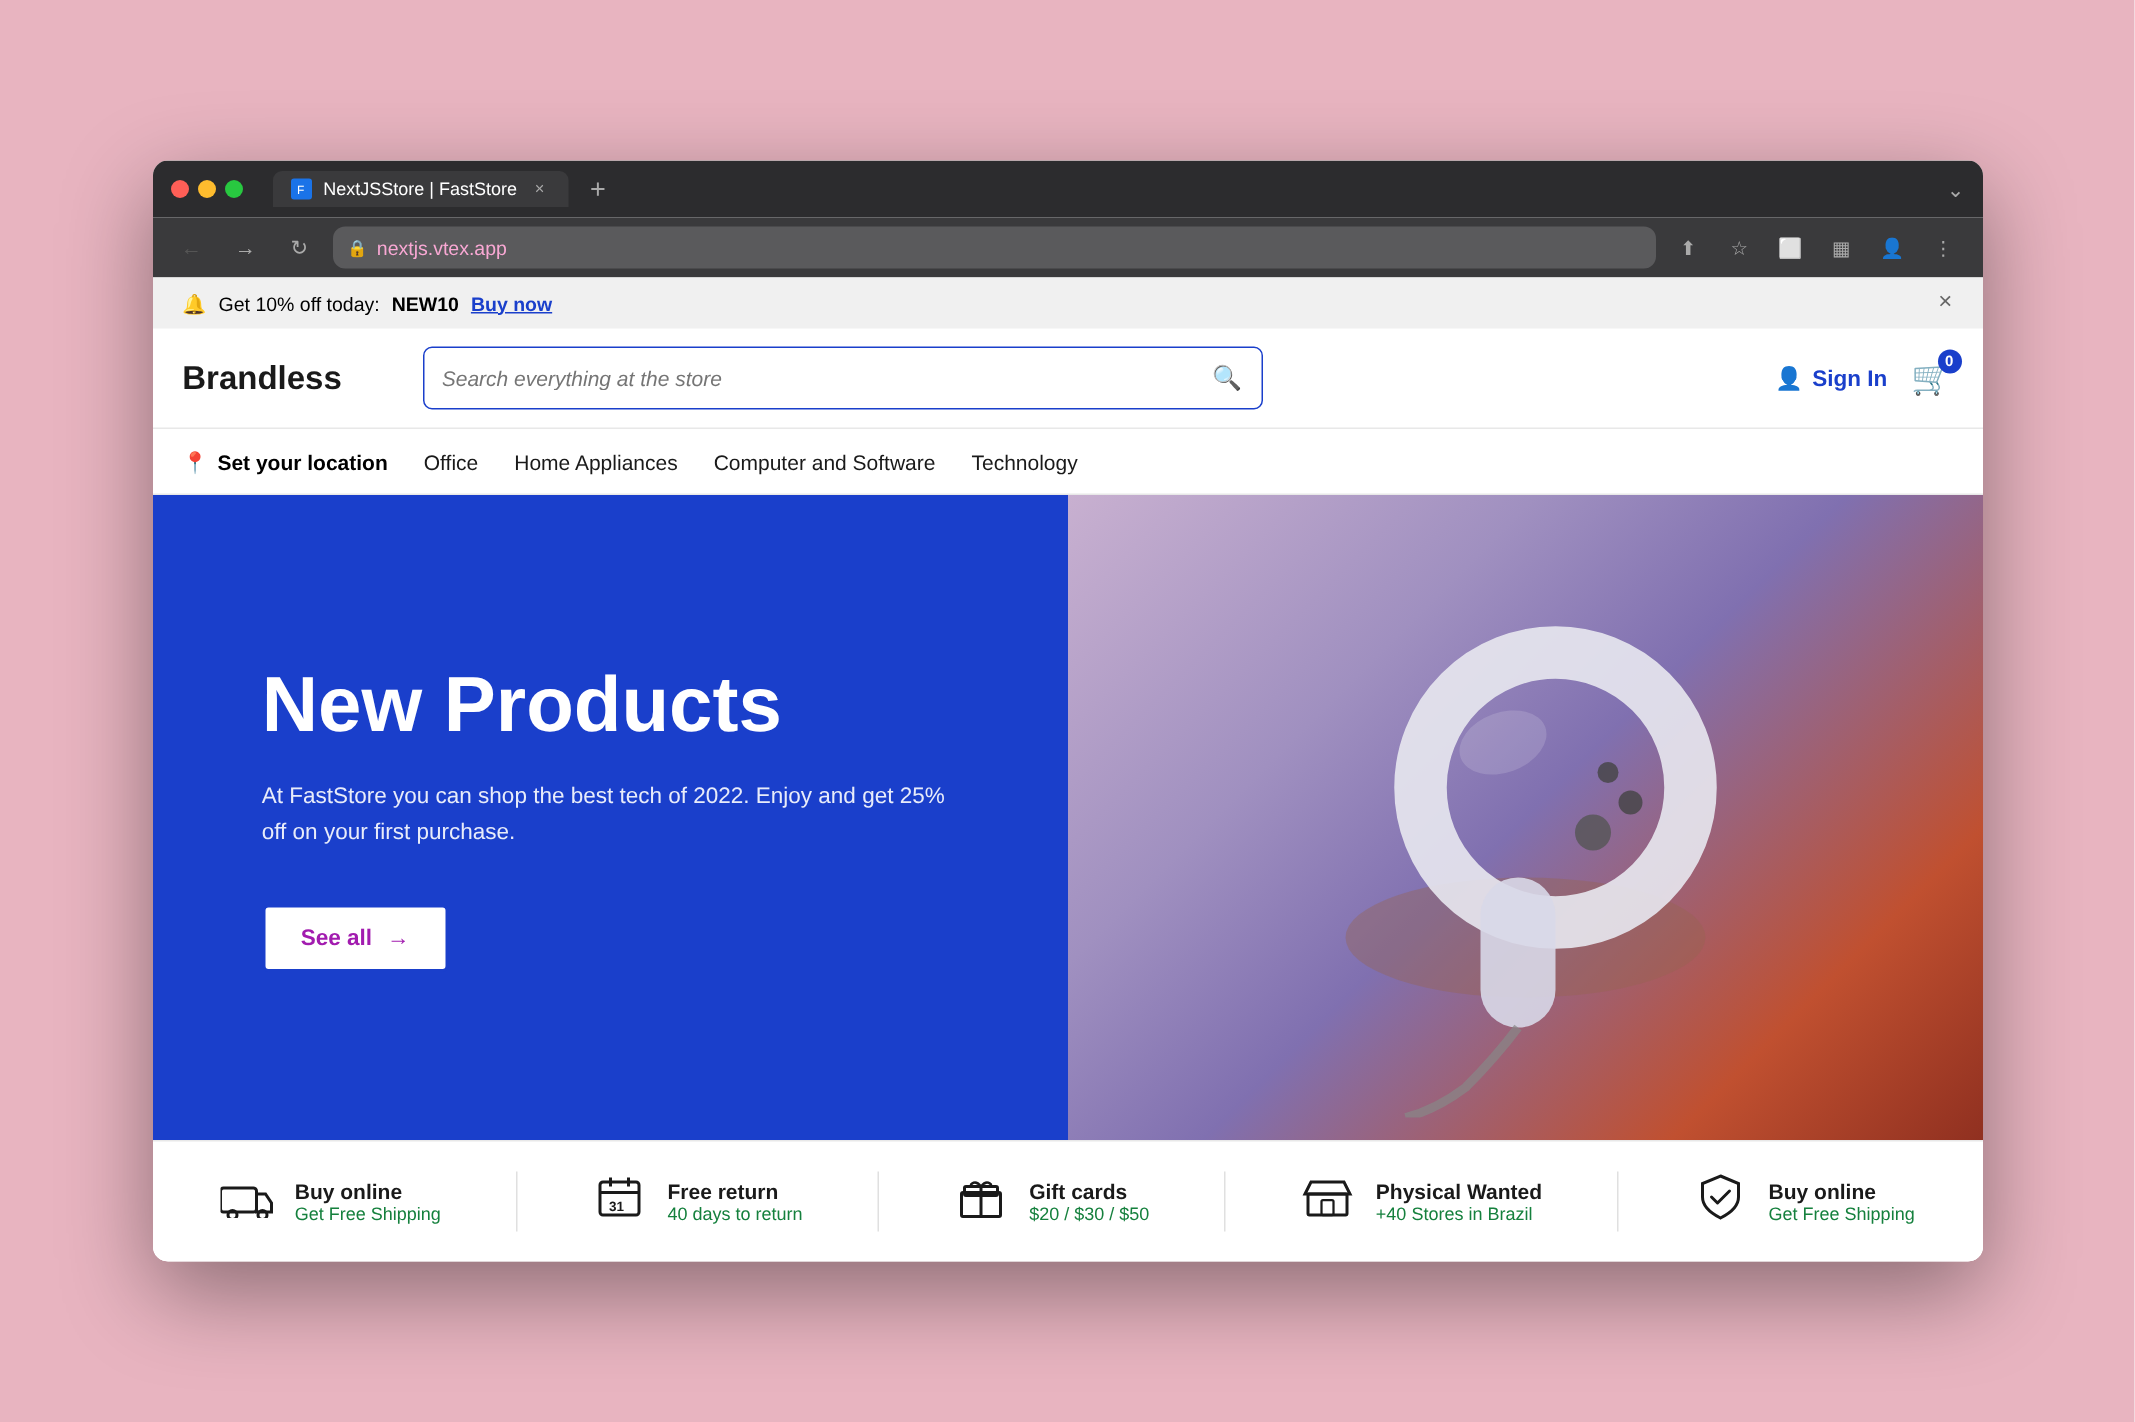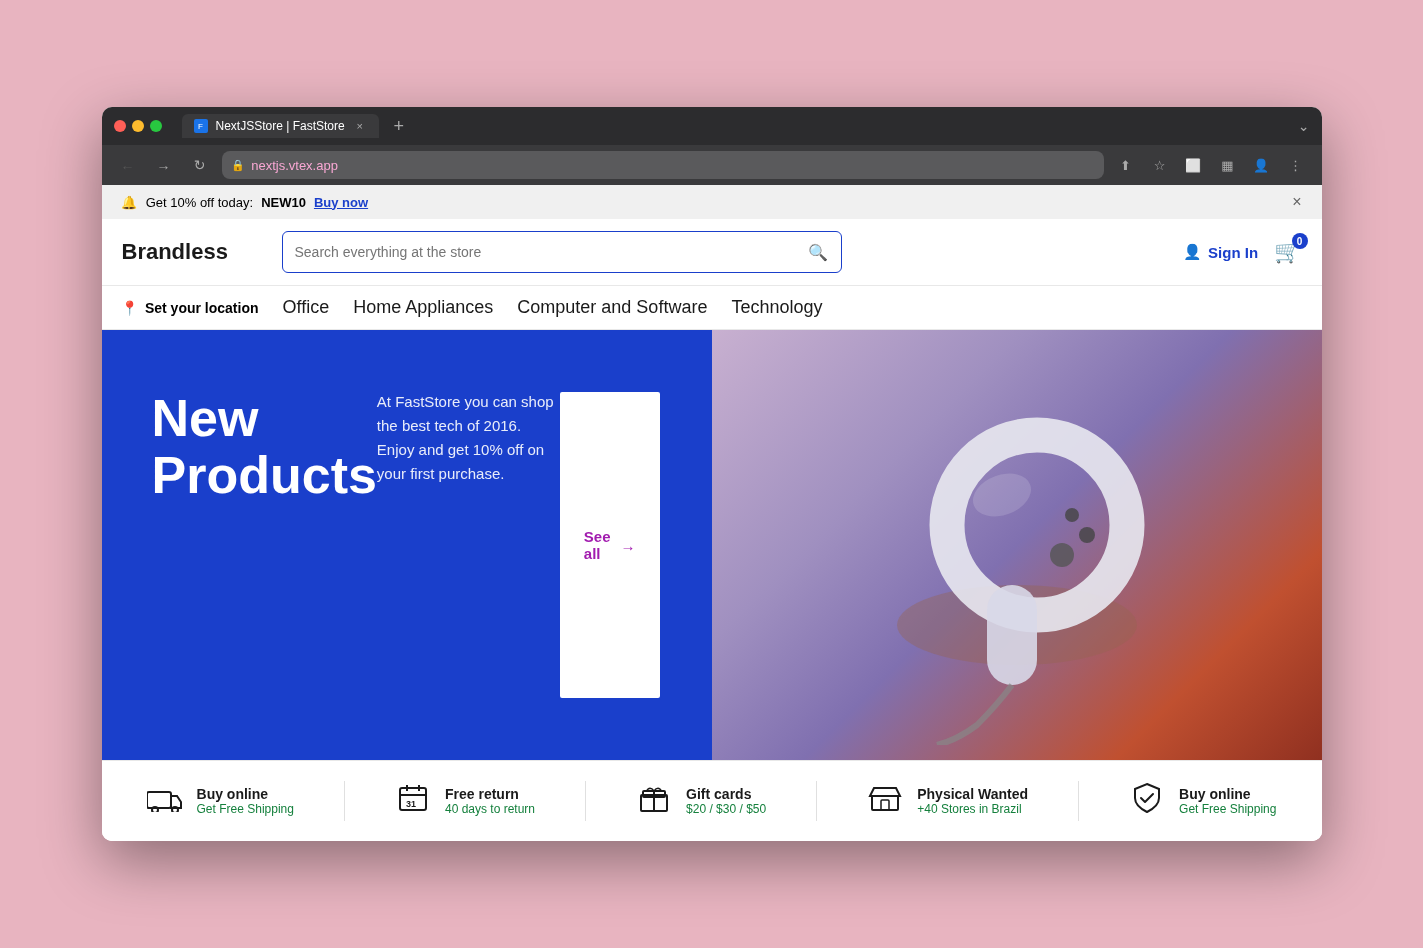--- a/index.html
+++ b/index.html
@@ -173,20 +173,21 @@
       padding: 0 12px;
       gap: 8px;
     }
     .search-input {
       flex: 1;
       border: none;
       outline: none;
       font-size: 14px;
       color: #4d7c0f;
       background: transparent;
+      font-style: italic;
     }
     .search-icon-btn {
       cursor: pointer;
       color: #888;
       font-size: 16px;
     }
     .header-actions {
       margin-left: auto;
       display: flex;
       align-items: center;
@@ -224,36 +225,37 @@
       gap: 24px;
       border-bottom: 1px solid #e8e8e8;
       height: 44px;
     }
     .nav-location {
       display: flex; align-items: center; gap: 6px;
       font-size: 14px; font-weight: 600;
       cursor: pointer;
     }
     .nav-item {
-      font-size: 18px;
+      font-size: 14px;
       cursor: pointer;
       color: #1a1a1a;
       padding: 12px 0;
     }
 
     
     .hero-section {
       display: flex;
       height: 430px;
     }
     .hero-left {
       background: #1a3fcb;
       flex: 0 0 50%;
-      padding: 60px 50px;
-      display: flex;
+      padding: 60px 73px;
+      display: flex;
+      flex-direction: column;
       justify-content: center;
     }
     .hero-title {
       font-size: 52px;
       font-weight: 900;
       color: #fff;
       line-height: 1.1;
       margin-bottom: 20px;
     }
     .hero-desc {
@@ -408,21 +410,21 @@
       </div>
       <div class="nav-item">Office</div>
       <div class="nav-item">Home Appliances</div>
       <div class="nav-item">Computer and Software</div>
       <div class="nav-item">Technology</div>
     </div>
 
     <div class="hero-section">
       <div class="hero-left">
         <h1 class="hero-title">New Products</h1>
-        <p class="hero-desc">At FastStore you can shop the best tech of 2016. Enjoy and get 10% off on your first purchase.</p>
+        <p class="hero-desc">At FastStore you can shop the best tech of 2022. Enjoy and get 25% off on your first purchase.</p>
         <div class="see-all-btn">
           <span>See all</span>
           <span>→</span>
         </div>
       </div>
       <div class="hero-right">
         <div class="hero-image-placeholder">
           <svg viewBox="0 0 400 400" width="400" height="400">
 
             <ellipse cx="200" cy="280" rx="120" ry="40" fill="rgba(150,100,80,0.4)"></ellipse>

